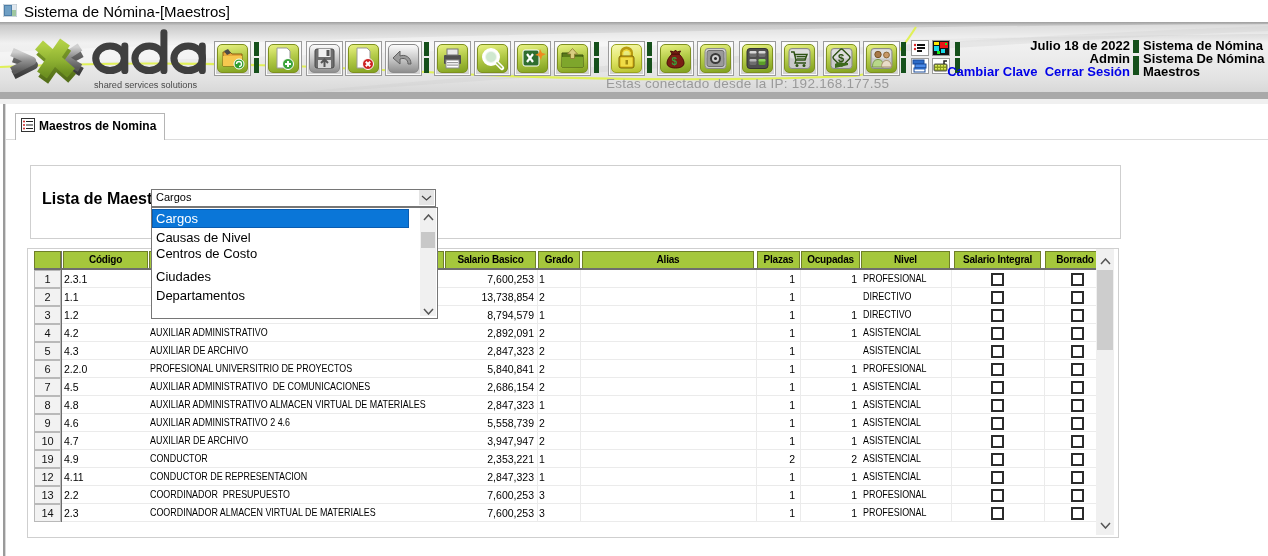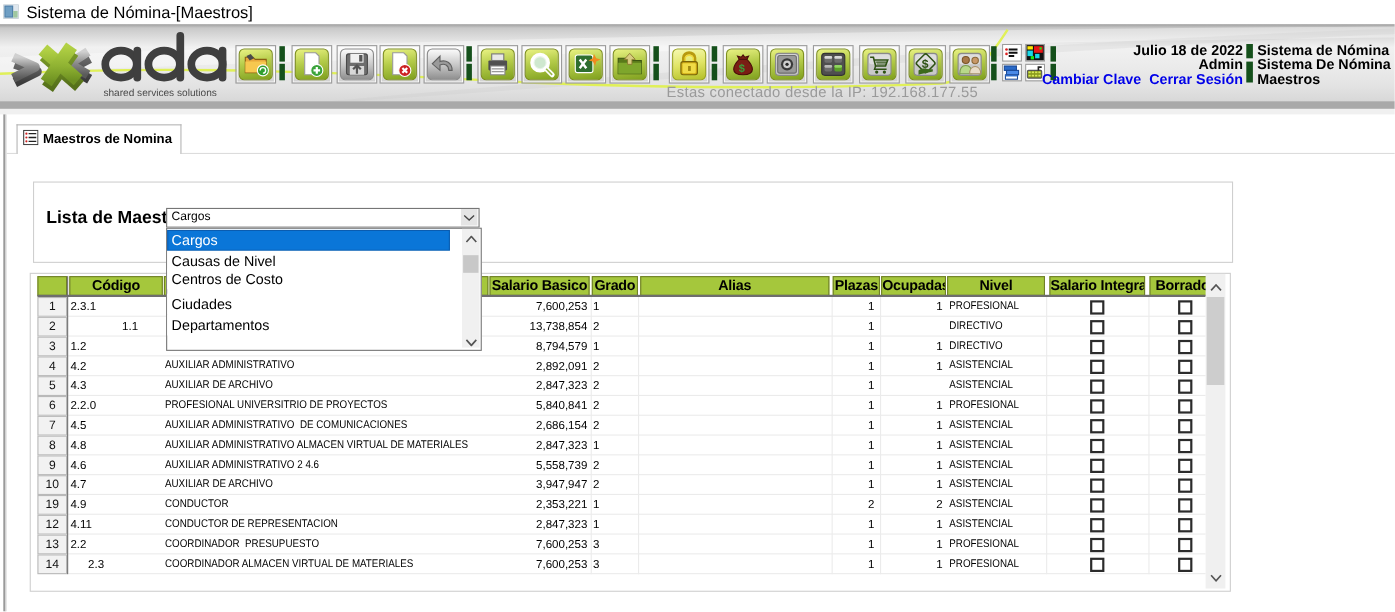--- a/index.html
+++ b/index.html
@@ -9,21 +9,21 @@
   .btn{position:absolute;width:35px;height:33px;border:1px solid #9b9b9b;
        background:linear-gradient(#ffffff,#d0d0d0);box-shadow:inset 0 0 0 1px #fafafa;}
   .ic{position:absolute;left:2px;top:2px;width:29px;height:27px;border-radius:5px;border:1px solid #7e901e;overflow:hidden;}
   .icg{background:linear-gradient(170deg,#e9f283 0%,#b5cc4a 45%,#7fa01e 100%);}
   .icy{background:linear-gradient(170deg,#f6f9b0 0%,#e0e465 50%,#b4c02a 100%);border-color:#9aa41e;}
   .ics{background:linear-gradient(#fbfbfb 0%,#c4c4c4 55%,#8f8f8f 100%);border-color:#8a8a8a;}
   .sep{position:absolute;width:5px;background:#15501b;}
   .sbtn{position:absolute;width:16px;height:14px;border:1px solid #9b9b9b;background:linear-gradient(#fff,#dcdcdc);}
   .rtx{position:absolute;font-weight:bold;font-size:13px;line-height:13px;color:#000;}
   .hcell{position:absolute;top:251px;height:16px;background:#a5c73c;
-         font-weight:bold;font-size:13px;letter-spacing:-0.2px;color:#000;text-align:center;line-height:16px;
+         font-weight:bold;font-size:10px;letter-spacing:-0.2px;color:#000;text-align:center;line-height:16px;
          border:1px solid #6f7f28;white-space:nowrap;overflow:hidden;}
   .rnum{position:absolute;left:34px;width:25px;height:16px;background:#f2f2f2;
         border:1px solid #b9b9b9;font-size:11px;text-align:center;line-height:16px;color:#111;}
   .cell{position:absolute;height:18px;font-size:10.5px;line-height:18px;color:#000;white-space:pre;}
   .sq{font-size:10.2px;transform:scaleX(0.875);transform-origin:0 50%;}
   .gridv{position:absolute;width:1px;background:#ebebeb;}
   .gridh{position:absolute;height:1px;background:#ebebeb;}
   .cb{position:absolute;width:9px;height:9px;border:2px solid #2b2b2b;background:#fff;}
   .dditem{position:absolute;left:152px;width:257px;height:20px;font-size:13px;line-height:20px;padding-left:4px;color:#000;background:#fff;z-index:51;}
 </style>
@@ -318,21 +318,21 @@
 <div class="cell" style="left:64px;top:270px;">2.3.1</div>
 <div class="cell" style="left:445px;width:89px;top:270px;text-align:right;font-size:10.5px;">7,600,253</div>
 <div class="cell" style="left:539px;top:270px;font-size:10.5px;">1</div>
 <div class="cell" style="left:757px;width:38px;top:270px;text-align:right;font-size:10.5px;">1</div>
 <div class="cell" style="left:801px;width:56px;top:270px;text-align:right;font-size:10.5px;">1</div>
 <div class="cell sq" style="left:863px;top:270px;">PROFESIONAL</div>
 <div class="cb" style="left:991px;top:273px;"></div>
 <div class="cb" style="left:1071px;top:273px;"></div>
 <div class="gridh" style="left:62px;top:287px;width:1034px;"></div>
 <div class="rnum" style="top:288px;">2</div>
-<div class="cell" style="left:64px;top:288px;margin-left:47px;">1.1</div>
+<div class="cell" style="left:64px;top:288px;">1.1</div>
 <div class="cell" style="left:445px;width:89px;top:288px;text-align:right;font-size:10.5px;">13,738,854</div>
 <div class="cell" style="left:539px;top:288px;font-size:10.5px;">2</div>
 <div class="cell" style="left:757px;width:38px;top:288px;text-align:right;font-size:10.5px;">1</div>
 <div class="cell sq" style="left:863px;top:288px;">DIRECTIVO</div>
 <div class="cb" style="left:991px;top:291px;"></div>
 <div class="cb" style="left:1071px;top:291px;"></div>
 <div class="gridh" style="left:62px;top:305px;width:1034px;"></div>
 <div class="rnum" style="top:306px;">3</div>
 <div class="cell" style="left:64px;top:306px;">1.2</div>
 <div class="cell" style="left:445px;width:89px;top:306px;text-align:right;font-size:10.5px;">8,794,579</div>
@@ -446,21 +446,21 @@
 <div class="cell sq" style="left:150px;top:486px;">COORDINADOR  PRESUPUESTO</div>
 <div class="cell" style="left:445px;width:89px;top:486px;text-align:right;font-size:10.5px;">7,600,253</div>
 <div class="cell" style="left:539px;top:486px;font-size:10.5px;">3</div>
 <div class="cell" style="left:757px;width:38px;top:486px;text-align:right;font-size:10.5px;">1</div>
 <div class="cell" style="left:801px;width:56px;top:486px;text-align:right;font-size:10.5px;">1</div>
 <div class="cell sq" style="left:863px;top:486px;">PROFESIONAL</div>
 <div class="cb" style="left:991px;top:489px;"></div>
 <div class="cb" style="left:1071px;top:489px;"></div>
 <div class="gridh" style="left:62px;top:503px;width:1034px;"></div>
 <div class="rnum" style="top:504px;">14</div>
-<div class="cell" style="left:80px;top:504px;">2.3</div>
+<div class="cell" style="left:64px;top:504px;">2.3</div>
 <div class="cell sq" style="left:150px;top:504px;">COORDINADOR ALMACEN VIRTUAL DE MATERIALES</div>
 <div class="cell" style="left:445px;width:89px;top:504px;text-align:right;font-size:10.5px;">7,600,253</div>
 <div class="cell" style="left:539px;top:504px;font-size:10.5px;">3</div>
 <div class="cell" style="left:757px;width:38px;top:504px;text-align:right;font-size:10.5px;">1</div>
 <div class="cell" style="left:801px;width:56px;top:504px;text-align:right;font-size:10.5px;">1</div>
 <div class="cell sq" style="left:863px;top:504px;">PROFESIONAL</div>
 <div class="cb" style="left:991px;top:507px;"></div>
 <div class="cb" style="left:1071px;top:507px;"></div>
 <div class="gridh" style="left:62px;top:521px;width:1034px;"></div>
 <div class="gridv" style="left:537px;top:270px;height:252px;"></div>

